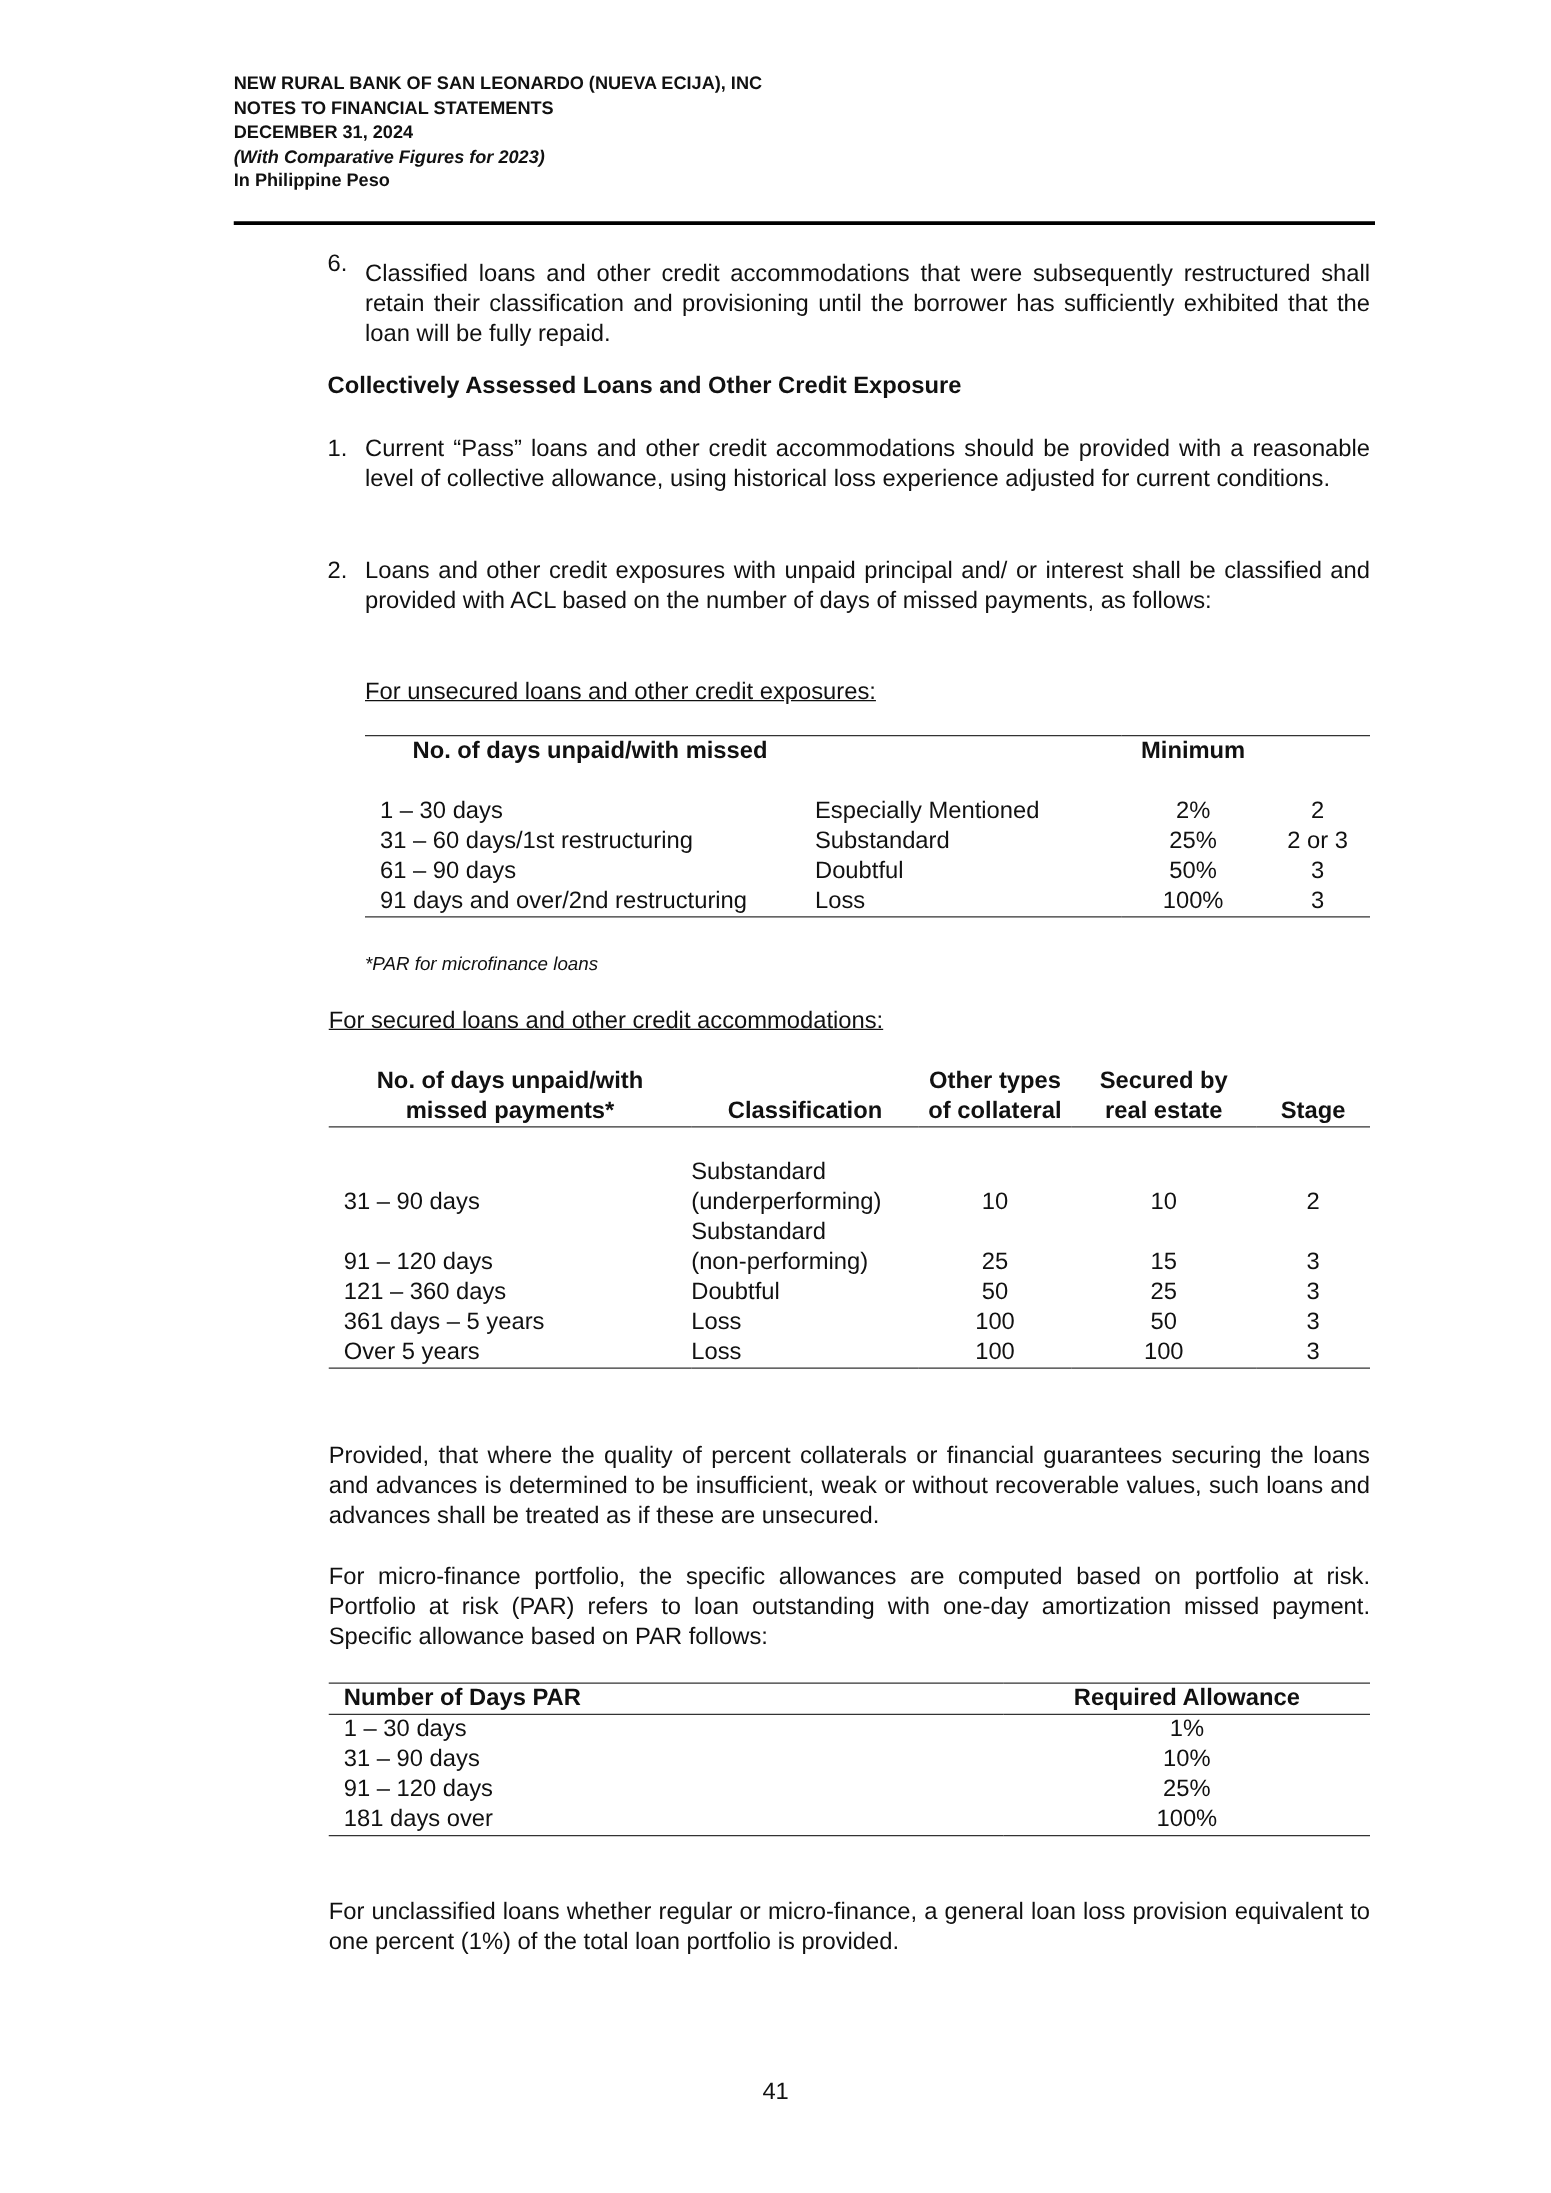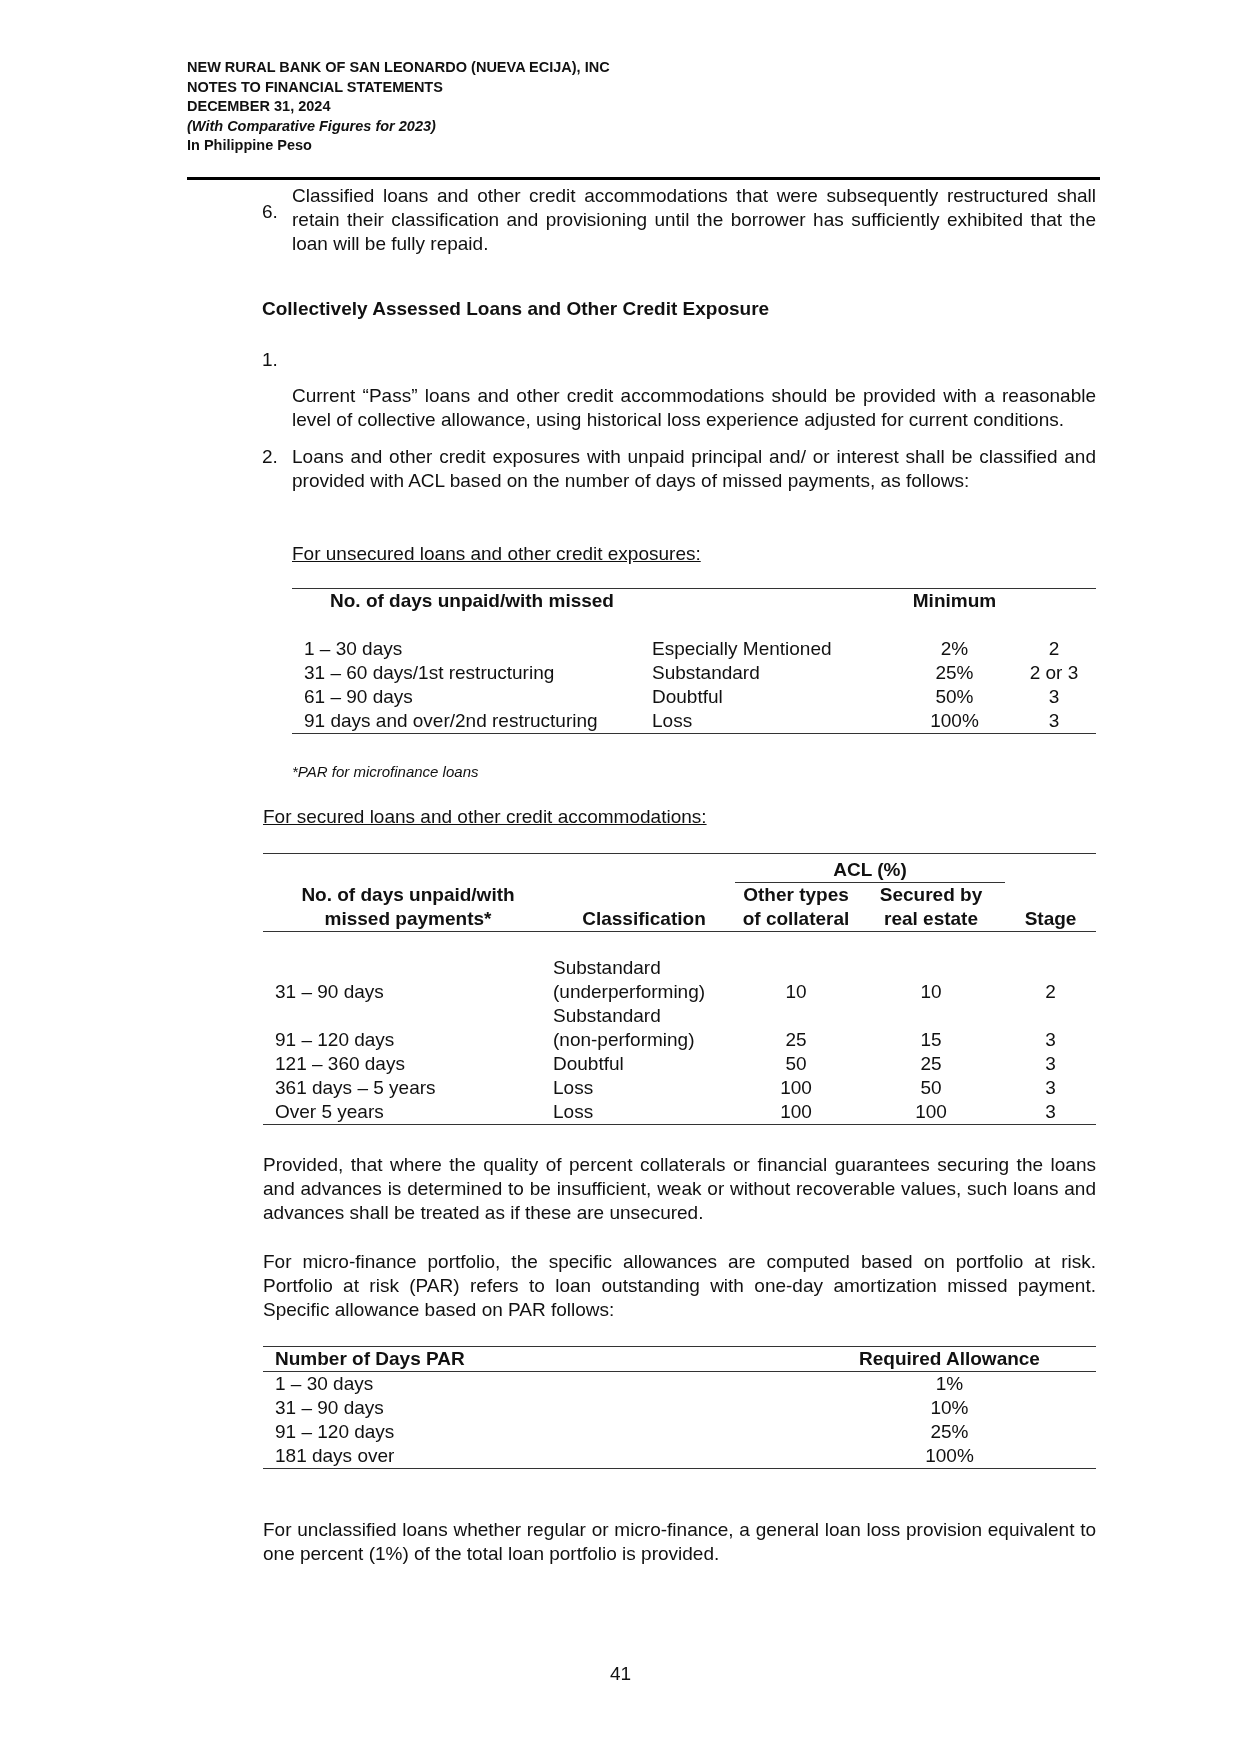--- a/index.html
+++ b/index.html
@@ -28,26 +28,26 @@
 <div class="hdr">
   <div>NEW RURAL BANK OF SAN LEONARDO (NUEVA ECIJA), INC</div>
   <div>NOTES TO FINANCIAL STATEMENTS</div>
   <div>DECEMBER 31, 2024</div>
   <div class="it">(With Comparative Figures for 2023)</div>
   <div>In Philippine Peso</div>
 </div>
 <div class="rule"></div>
 
 <div class="num" style="left:262px; top:200px;">6.</div>
-<div class="p" style="left:292px; top:184px; width:804px;">Classified loans and other credit accommodations that were subsequently restructured shall retain their classification and provisioning until the borrower has sufficiently exhibited that the loan will be fully repaid.</div>
+<div class="p" style="left:292px; top:208px; width:804px;">Classified loans and other credit accommodations that were subsequently restructured shall retain their classification and provisioning until the borrower has sufficiently exhibited that the loan will be fully repaid.</div>
 
 <div class="h" style="left:262px; top:298px;">Collectively Assessed Loans and Other Credit Exposure</div>
 
 <div class="num" style="left:262px; top:348px;">1.</div>
-<div class="p" style="left:292px; top:348px; width:804px;margin-top:36px;">Current “Pass” loans and other credit accommodations should be provided with a reasonable level of collective allowance, using historical loss experience adjusted for current conditions.</div>
+<div class="p" style="left:292px; top:348px; width:804px;">Current “Pass” loans and other credit accommodations should be provided with a reasonable level of collective allowance, using historical loss experience adjusted for current conditions.</div>
 
 <div class="num" style="left:262px; top:445px;">2.</div>
 <div class="p" style="left:292px; top:445px; width:804px;">Loans and other credit exposures with unpaid principal and/ or interest shall be classified and provided with ACL based on the number of days of missed payments, as follows:</div>
 
 <div class="u" style="left:292px; top:543px;">For unsecured loans and other credit exposures:</div>
 
 <table style="left:292px; top:588px; width:804px;">
   <colgroup>
       <col style="width:360px">
       <col style="width:245px">
@@ -96,26 +96,20 @@
 
 <table style="left:263px; top:853px; width:833px;">
   <colgroup>
       <col style="width:290px">
       <col style="width:182px">
       <col style="width:122px">
       <col style="width:148px">
       <col style="width:91px">
     </colgroup>
   <tbody>
-      <tr class="topb">
-    <th></th>
-        <th></th>
-    <th colspan="2" class="c" style="border-bottom:1.5px solid #333; padding-top:4px;">ACL (%)</th>
-    <th></th>
-  </tr>
   <tr>
     <th class="c">No. of days unpaid/with</th>
     <th></th>
     <th class="c">Other types</th>
     <th class="c">Secured by</th>
     <th></th>
   </tr>
   <tr class="botb">
     <th class="c">missed payments*</th>
     <th class="c">Classification</th>

